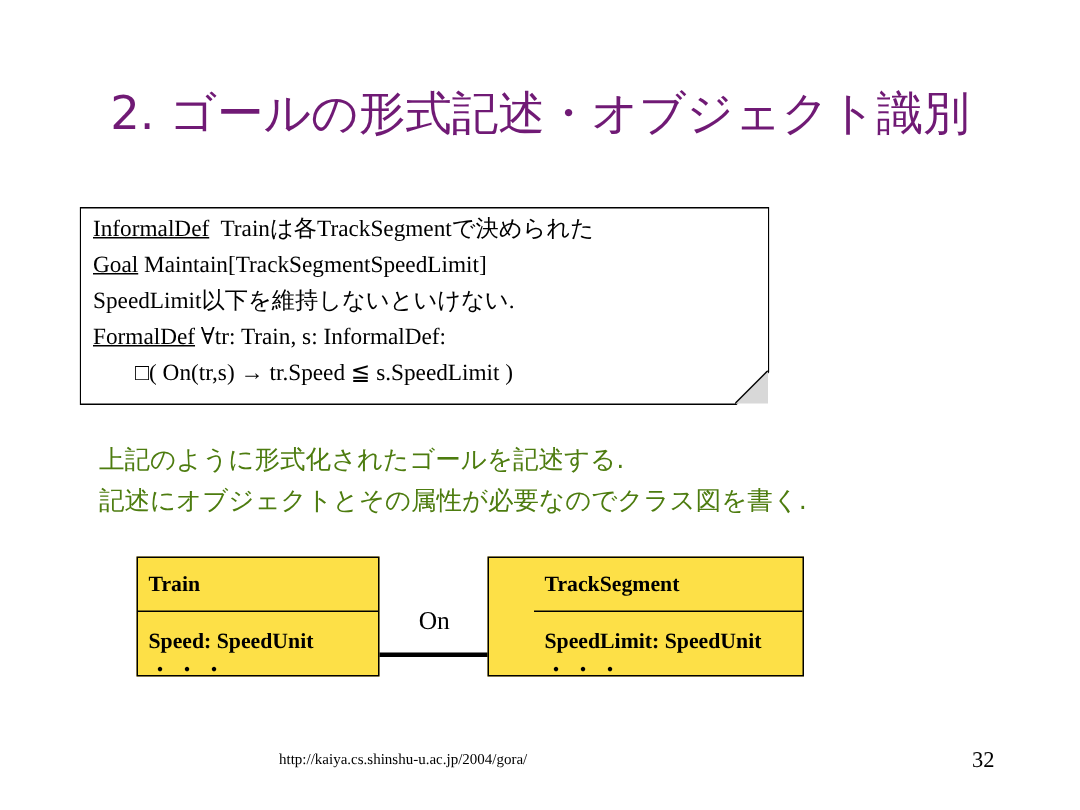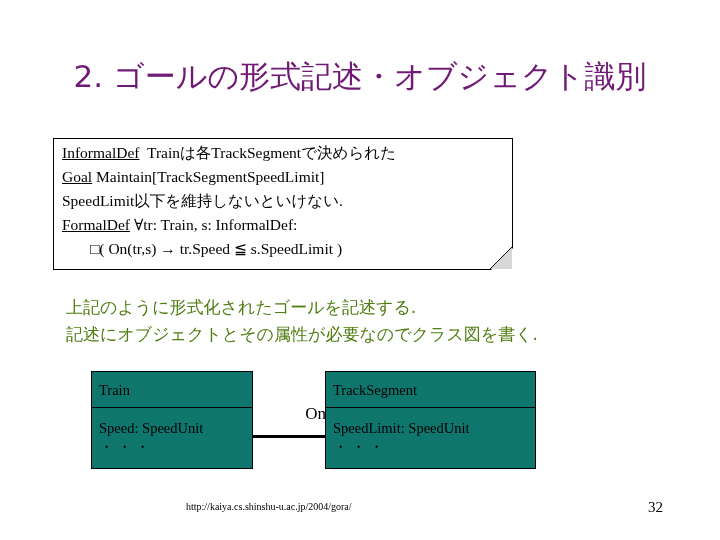--- a/index.html
+++ b/index.html
@@ -93,27 +93,28 @@
   .class-diagram {
     position: absolute;
     left: 91px;
     top: 371px;
     width: 445px;
     height: 100px;
   }
   .uml-class {
     position: absolute;
     top: 0;
-    height: 98px;
+    height: 80px;
     border: 1px solid #000000;
-    background: #0f766e;
+    background: #fde047;
     box-sizing: border-box;
+    font-weight: bold;
   }
   .uml-class.train { left: 0; width: 162px; }
-  .uml-class.segment { left: 234px; width: 211px; }
+  .uml-class.segment { left: 234px; width: 211px; padding-left: 30px; }
 
   .uml-name {
     height: 36px;
     line-height: 36px;
     padding-left: 7px;
     border-bottom: 1px solid #000000;
     font-family: "Liberation Serif", "DejaVu Serif", serif;
     font-size: 14.5px;
     box-sizing: border-box;
     white-space: nowrap;
@@ -139,21 +140,21 @@
     top: 64px;
     width: 73px;
     height: 3px;
     background: #000000;
   }
   .assoc-label {
     position: absolute;
     left: 162px;
     top: 32px;
     width: 73px;
-    text-align: right;
+    text-align: center;
     font-family: "Liberation Serif", "DejaVu Serif", serif;
     font-size: 17px;
     line-height: 22px;
     white-space: nowrap;
   }
 
   
   .footer-url {
     position: absolute;
     left: 186px;

